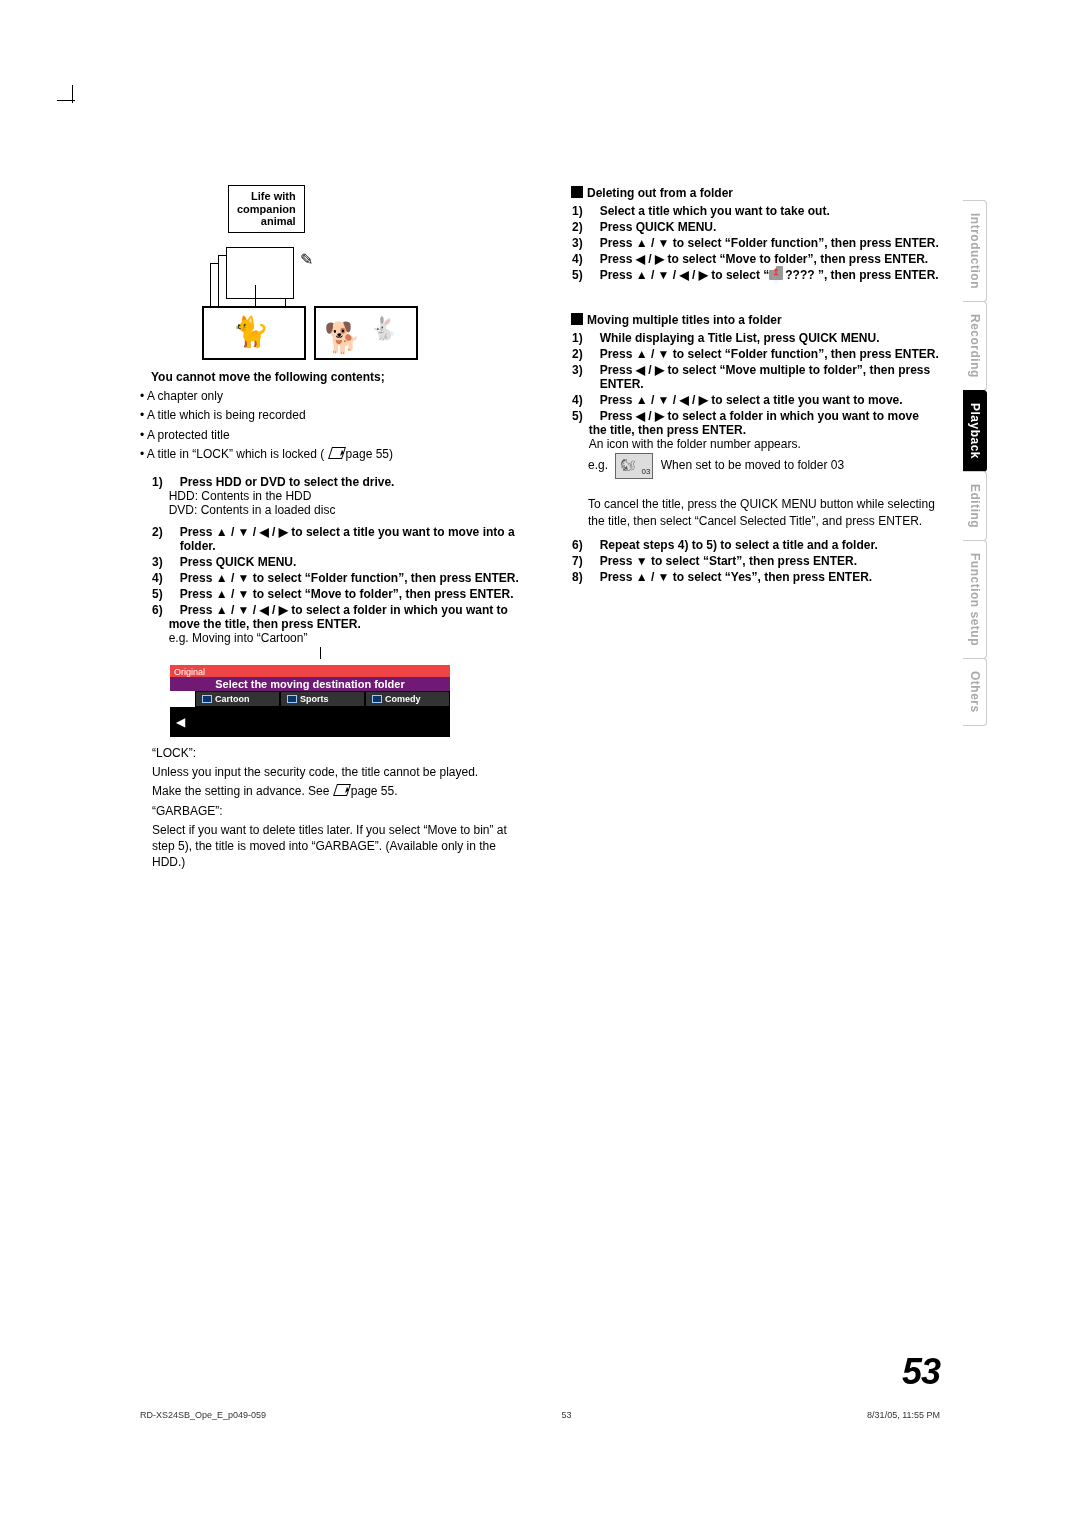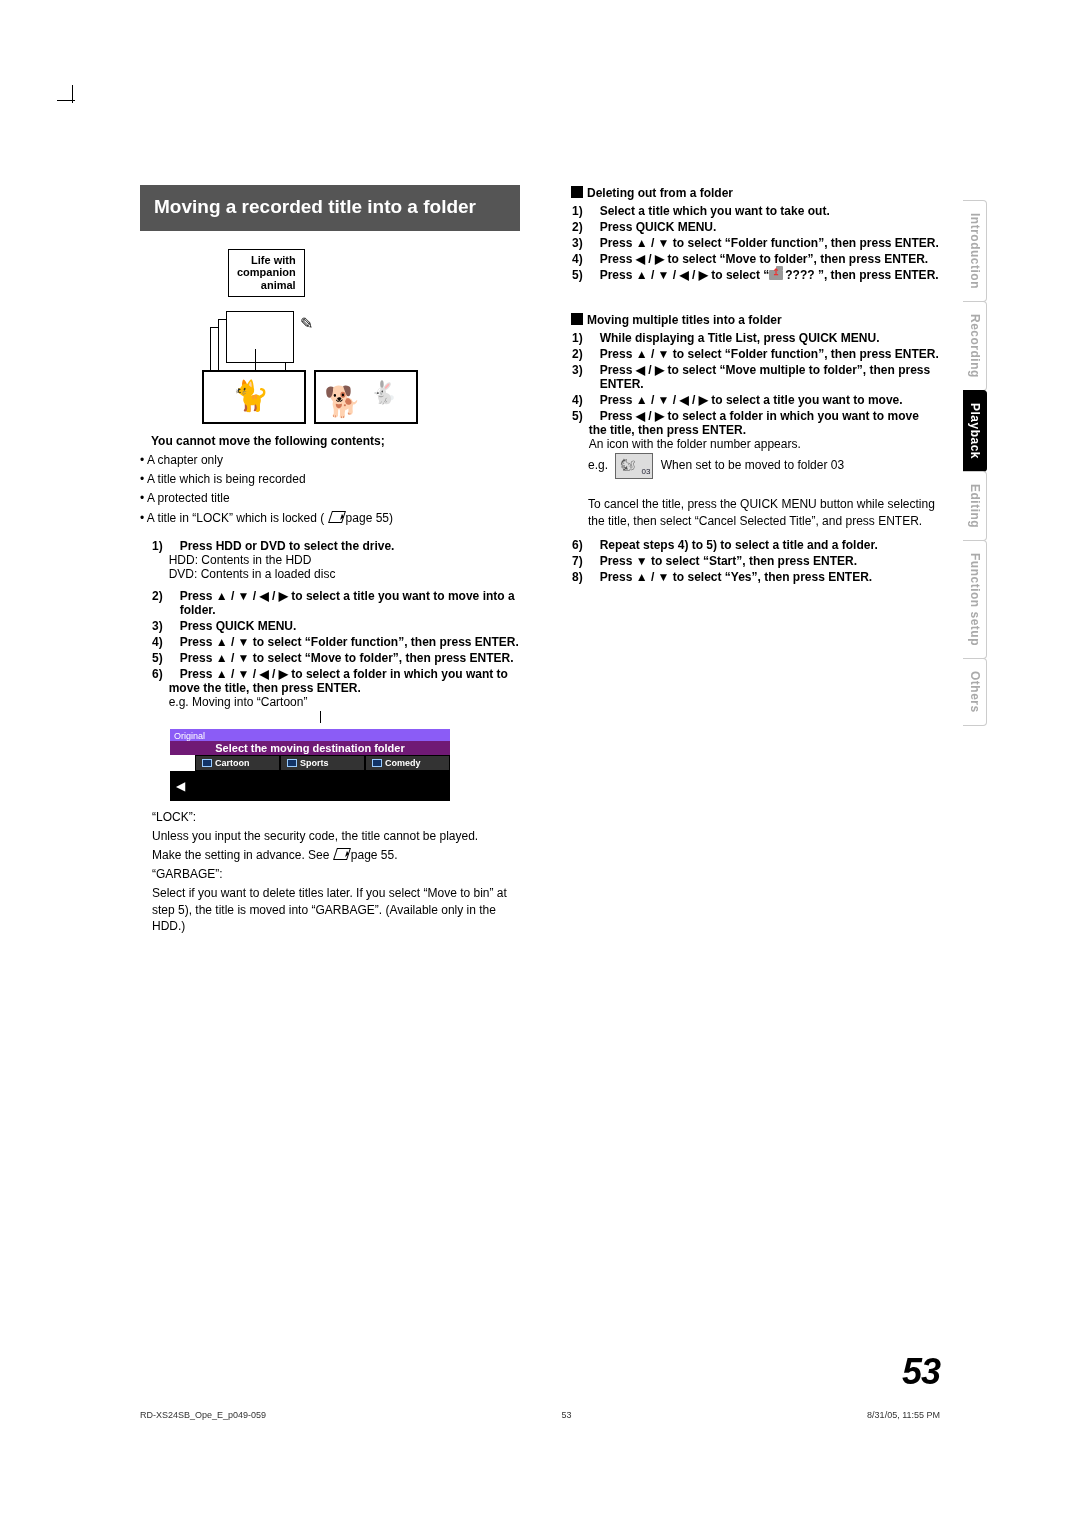--- a/index.html
+++ b/index.html
@@ -77,21 +77,21 @@
   .indent2 { padding-left: 28px; }
   .step-list .step { display:flex; gap:6px; margin-bottom:2px; }
   .step-list .step .num { font-weight:bold; white-space:nowrap; }
   .step-list .step .body { flex:1; }
   .sub { font-weight:normal; }
   .sq { display:inline-block; width:12px; height:12px; background:#000; vertical-align:-1px; margin-right:4px; }
   .mini-ui {
     margin: 6px 0 8px 30px;
     width: 280px;
   }
-  .mini-title { background:#8b5cf6; color:#fff; font-size:9px; padding:2px 4px 0 4px; }
+  .mini-title { background:#ef4444; color:#fff; font-size:9px; padding:2px 4px 0 4px; }
   .mini-header { background:#701a75; color:#fff; font-size:11px; text-align:center; padding:1px 0; font-weight:bold; }
   .mini-row { display:flex; background:#000;margin-left:25px; }
   .mini-cell { flex:1; background:#333; color:#fff; font-size:9px; font-weight:bold; padding:2px 6px; border:1px solid #000; display:flex; align-items:center; gap:3px; }
   .mini-icn { display:inline-block; width:8px; height:6px; border:1px solid #9cf; background:#136; }
   .mini-pad { height:30px; background:#000; display:flex; align-items:center; }
   .mini-arrow { color:#fff; font-size:12px; padding-left:6px; }
   .eg-line-top { width:1px; height:12px; border-left:1px solid #000; margin-left:180px; }
 
   .tabs {
     position: absolute;
@@ -154,21 +154,20 @@
   <div class="tab active">Playback</div>
   <div class="tab">Editing</div>
   <div class="tab">Function setup</div>
   <div class="tab">Others</div>
 </div>
 
 <div class="margin-box">
   <div class="columns">
 
     <div class="col">
-      <div class="section-head">Moving a recorded title into a folder</div>
 
       <div class="illus">
         <div class="folder-label" style="white-space:pre;">Life with
 companion
 animal</div>
         <div class="folder-stack">
           <div class="folder" style="left:0;top:16px;"></div>
           <div class="folder" style="left:8px;top:8px;"></div>
           <div class="folder" style="left:16px;top:0;"></div>
         </div>

